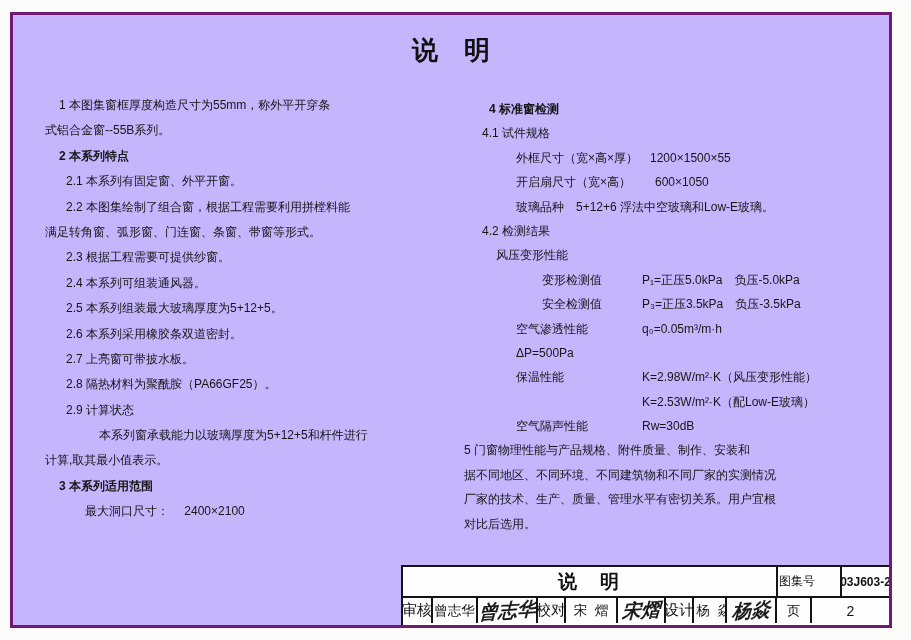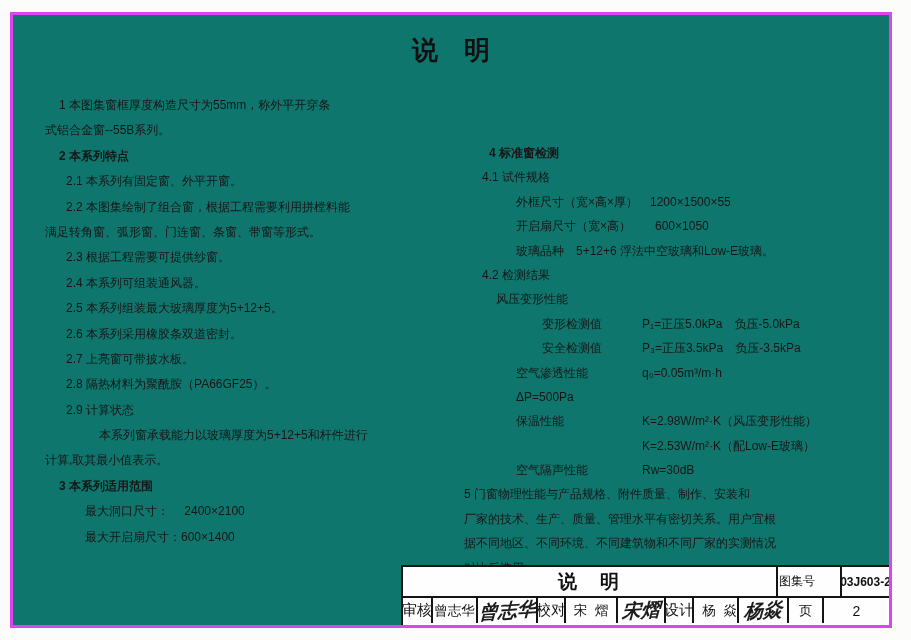--- a/index.html
+++ b/index.html
@@ -4,32 +4,32 @@
 <style>
   html,body{margin:0;padding:0;}
   body{
     width:911px;height:640px;position:relative;
     background:#fcfcfb;color:#111;
     font-family:"Liberation Sans","DejaVu Sans",sans-serif;
     overflow:hidden;
   }
   .sheet{
     position:absolute;left:10px;top:12px;width:882px;height:616px;
-    border:3px solid #d946ef;background:#0f766e;box-sizing:border-box;
+    border:3px solid #701a75;background:#c4b5fd;box-sizing:border-box;
   }
   .page-title{
     position:absolute;top:18px;left:0;width:100%;
     text-align:center;font-size:26px;font-weight:bold;color:#101010;
     white-space:pre;
   }
   .col{position:absolute;font-size:12px;color:#161616;}
   .col .ln{white-space:pre;}
   .col-left{left:32px;top:78px;width:410px;}
   .col-left .ln{line-height:25.4px;height:25.4px;}
-  .col-right{left:451px;top:82px;width:432px;margin-top:44px;}
+  .col-right{left:451px;top:82px;width:432px;}
   .col-right .ln{line-height:24.4px;height:24.4px;}
   .b{font-weight:bold;}
   .f{margin-left:0;}
   .n1{margin-left:14px;}
   .n2{margin-left:21px;}
   .i2{margin-left:40px;}
   .i3{margin-left:54px;}
   .rn{margin-left:25px;}
   .rs{margin-left:18px;}
   .rspec{margin-left:52px;}
@@ -59,21 +59,21 @@
   .tb-atlas-label{width:40px;font-size:12px;}
   .tb-atlas-value{flex:1;font-size:12px;font-weight:bold;margin-left:24px;}
   .tb-lab{font-size:15px;}
   .tb-name{font-size:13.5px;}
   .tb-sig{
     font-size:19px;font-weight:bold;font-style:italic;
     transform:rotate(-4deg) skewX(-6deg);color:#1b1b1b;
     font-family:"DejaVu Serif","Liberation Serif",serif;
   }
   .w28{width:28px;} .w45{width:45px;} .w60{width:60px;} .w27{width:28px;}
-  .w52{width:52px;} .w48{width:48px;} .w40{width:45px;padding-left:8px;} .w50{flex:0 0 50px;}
+  .w52{width:52px;} .w48{width:48px;} .w40{width:33px;padding-left:8px;} .w50{flex:0 0 50px;}
   .wpage{width:35px;font-size:13px;}
   .wpageno{flex:1;font-size:14px;}
 </style>
 </head>
 <body>
 
 <div class="sheet">
 
   <div class="page-title">说　明</div>
 
@@ -88,21 +88,20 @@
     <div class="ln n2">2.4 本系列可组装通风器。</div>
     <div class="ln n2">2.5 本系列组装最大玻璃厚度为5+12+5。</div>
     <div class="ln n2">2.6 本系列采用橡胶条双道密封。</div>
     <div class="ln n2">2.7 上亮窗可带披水板。</div>
     <div class="ln n2">2.8 隔热材料为聚酰胺（PA66GF25）。</div>
     <div class="ln n2">2.9 计算状态</div>
     <div class="ln i3">本系列窗承载能力以玻璃厚度为5+12+5和杆件进行</div>
     <div class="ln f">计算,取其最小值表示。</div>
     <div class="ln n1 b">3 本系列适用范围</div>
     <div class="ln i2">最大洞口尺寸：　 2400×2100</div>
-    <div class="ln i2">最大开启扇尺寸：600×1400</div>
   </div>
 
   <div class="col col-right">
     <div class="ln rn b">4 标准窗检测</div>
     <div class="ln rs">4.1 试件规格</div>
     <div class="ln rspec">外框尺寸（宽×高×厚）　1200×1500×55</div>
     <div class="ln rspec">开启扇尺寸（宽×高）　　600×1050</div>
     <div class="ln rspec">玻璃品种　5+12+6 浮法中空玻璃和Low-E玻璃。</div>
     <div class="ln rs">4.2 检测结果</div>
     <div class="ln rsub">风压变形性能</div>
@@ -129,22 +128,22 @@
     <div class="ln perf norm">
       <span class="plabel"></span>
       <span class="pvalue">K=2.53W/m²·K（配Low-E玻璃）</span>
     </div>
     <div class="ln perf norm">
       <span class="plabel">空气隔声性能</span>
       <span class="pvalue">Rw=30dB</span>
     </div>
 
     <div class="ln f">5 门窗物理性能与产品规格、附件质量、制作、安装和</div>
+    <div class="ln f">据不同地区、不同环境、不同建筑物和不同厂家的实测情况</div>
     <div class="ln f">厂家的技术、生产、质量、管理水平有密切关系。用户宜根</div>
-    <div class="ln f">据不同地区、不同环境、不同建筑物和不同厂家的实测情况</div>
     <div class="ln f">对比后选用。</div>
   </div>
 
   <div class="titleblock">
     <div class="tb-row tb-row1">
       <div class="tb-cell tb-title">说　明</div>
       <div class="tb-cell tb-atlas-label">图集号</div>
       <div class="tb-cell tb-atlas-value">03J603-2</div>
     </div>
     <div class="tb-row tb-row2">

